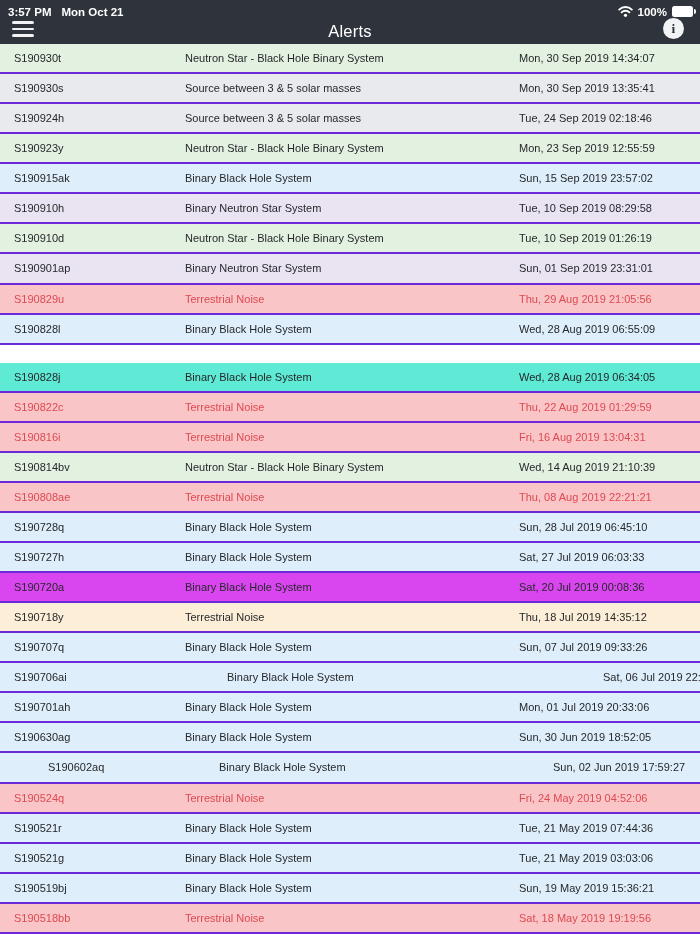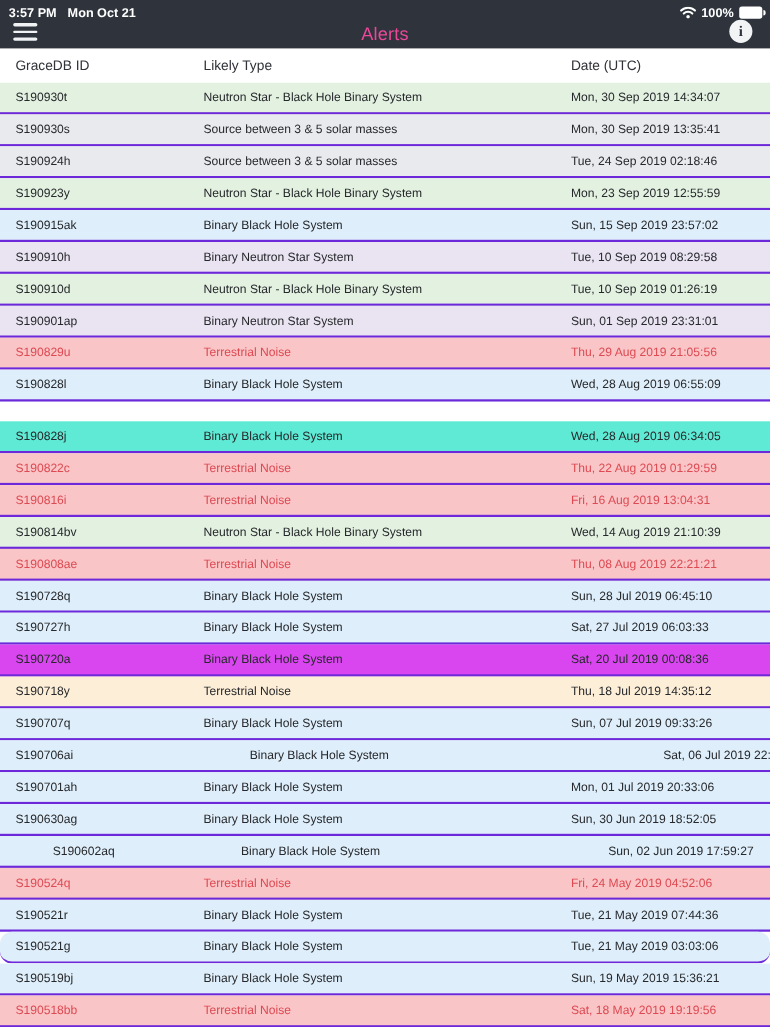--- a/index.html
+++ b/index.html
@@ -36,21 +36,21 @@
     width:2px; height:4.5px; background:#ffffff; border-radius:0 2px 2px 0;
   }
   .navrow { position:absolute; top:20px; left:0; right:0; height:24px; }
   .hamburger {
     position:absolute; left:12px; top:1px; width:22px; height:16px;
     display:flex; flex-direction:column; justify-content:space-between; cursor:pointer;
   }
   .hamburger span { display:block; height:2.7px; width:100%; background:#f0f2f4; border-radius:1.5px; }
   .nav-title {
     position:absolute; left:0; right:0; top:0; text-align:center;
-    font-size:16.5px; font-weight:500; color:#ec4899; line-height:22px;
+    font-size:16.5px; font-weight:500; color:#ffffff; line-height:22px;
     letter-spacing:0.2px;
   }
   .info-btn {
     position:absolute; right:16px; top:-2px; width:21px; height:21px;
     background:#f2f3f5; border-radius:50%; cursor:pointer;
     display:flex; align-items:center; justify-content:center;
     font-family:"Liberation Serif", serif; font-weight:700; font-style:normal;
     font-size:13.5px; color:#2e333c; line-height:1;
   }
 
@@ -115,25 +115,20 @@
         <span></span>
         <span></span>
       </div>
       <div class="nav-title">Alerts</div>
       <div class="info-btn">
         <span>i</span>
       </div>
     </div>
   </div>
 
-  <div class="col-header">
-    <div class="cell">GraceDB ID</div>
-    <div class="cell">Likely Type</div>
-    <div class="cell">Date (UTC)</div>
-  </div>
 
   <div class="table-body">
       <div class="row" style="background: rgb(227, 241, 225); color: rgb(38, 40, 43);">
         <div class="cell">S190930t</div>
         <div class="cell">Neutron Star - Black Hole Binary System</div>
         <div class="cell">Mon, 30 Sep 2019 14:34:07</div>
       </div>
       <div class="row" style="background: rgb(233, 234, 238); color: rgb(38, 40, 43);">
         <div class="cell">S190930s</div>
         <div class="cell">Source between 3 &amp; 5 solar masses</div>
@@ -252,21 +247,21 @@
       <div class="row" style="background: rgb(249, 197, 199); color: rgb(221, 74, 82);">
         <div class="cell">S190524q</div>
         <div class="cell">Terrestrial Noise</div>
         <div class="cell">Fri, 24 May 2019 04:52:06</div>
       </div>
       <div class="row" style="background: rgb(222, 238, 250); color: rgb(38, 40, 43);">
         <div class="cell">S190521r</div>
         <div class="cell">Binary Black Hole System</div>
         <div class="cell">Tue, 21 May 2019 07:44:36</div>
       </div>
-      <div class="row" style="background: rgb(222, 238, 250); color: rgb(38, 40, 43); border-radius: 11px;">
+      <div class="row" style="background: rgb(222, 238, 250); color: rgb(38, 40, 43);">
         <div class="cell">S190521g</div>
         <div class="cell">Binary Black Hole System</div>
         <div class="cell">Tue, 21 May 2019 03:03:06</div>
       </div>
       <div class="row" style="background: rgb(222, 238, 250); color: rgb(38, 40, 43);">
         <div class="cell">S190519bj</div>
         <div class="cell">Binary Black Hole System</div>
         <div class="cell">Sun, 19 May 2019 15:36:21</div>
       </div>
       <div class="row" style="background: rgb(249, 197, 199); color: rgb(221, 74, 82);">

